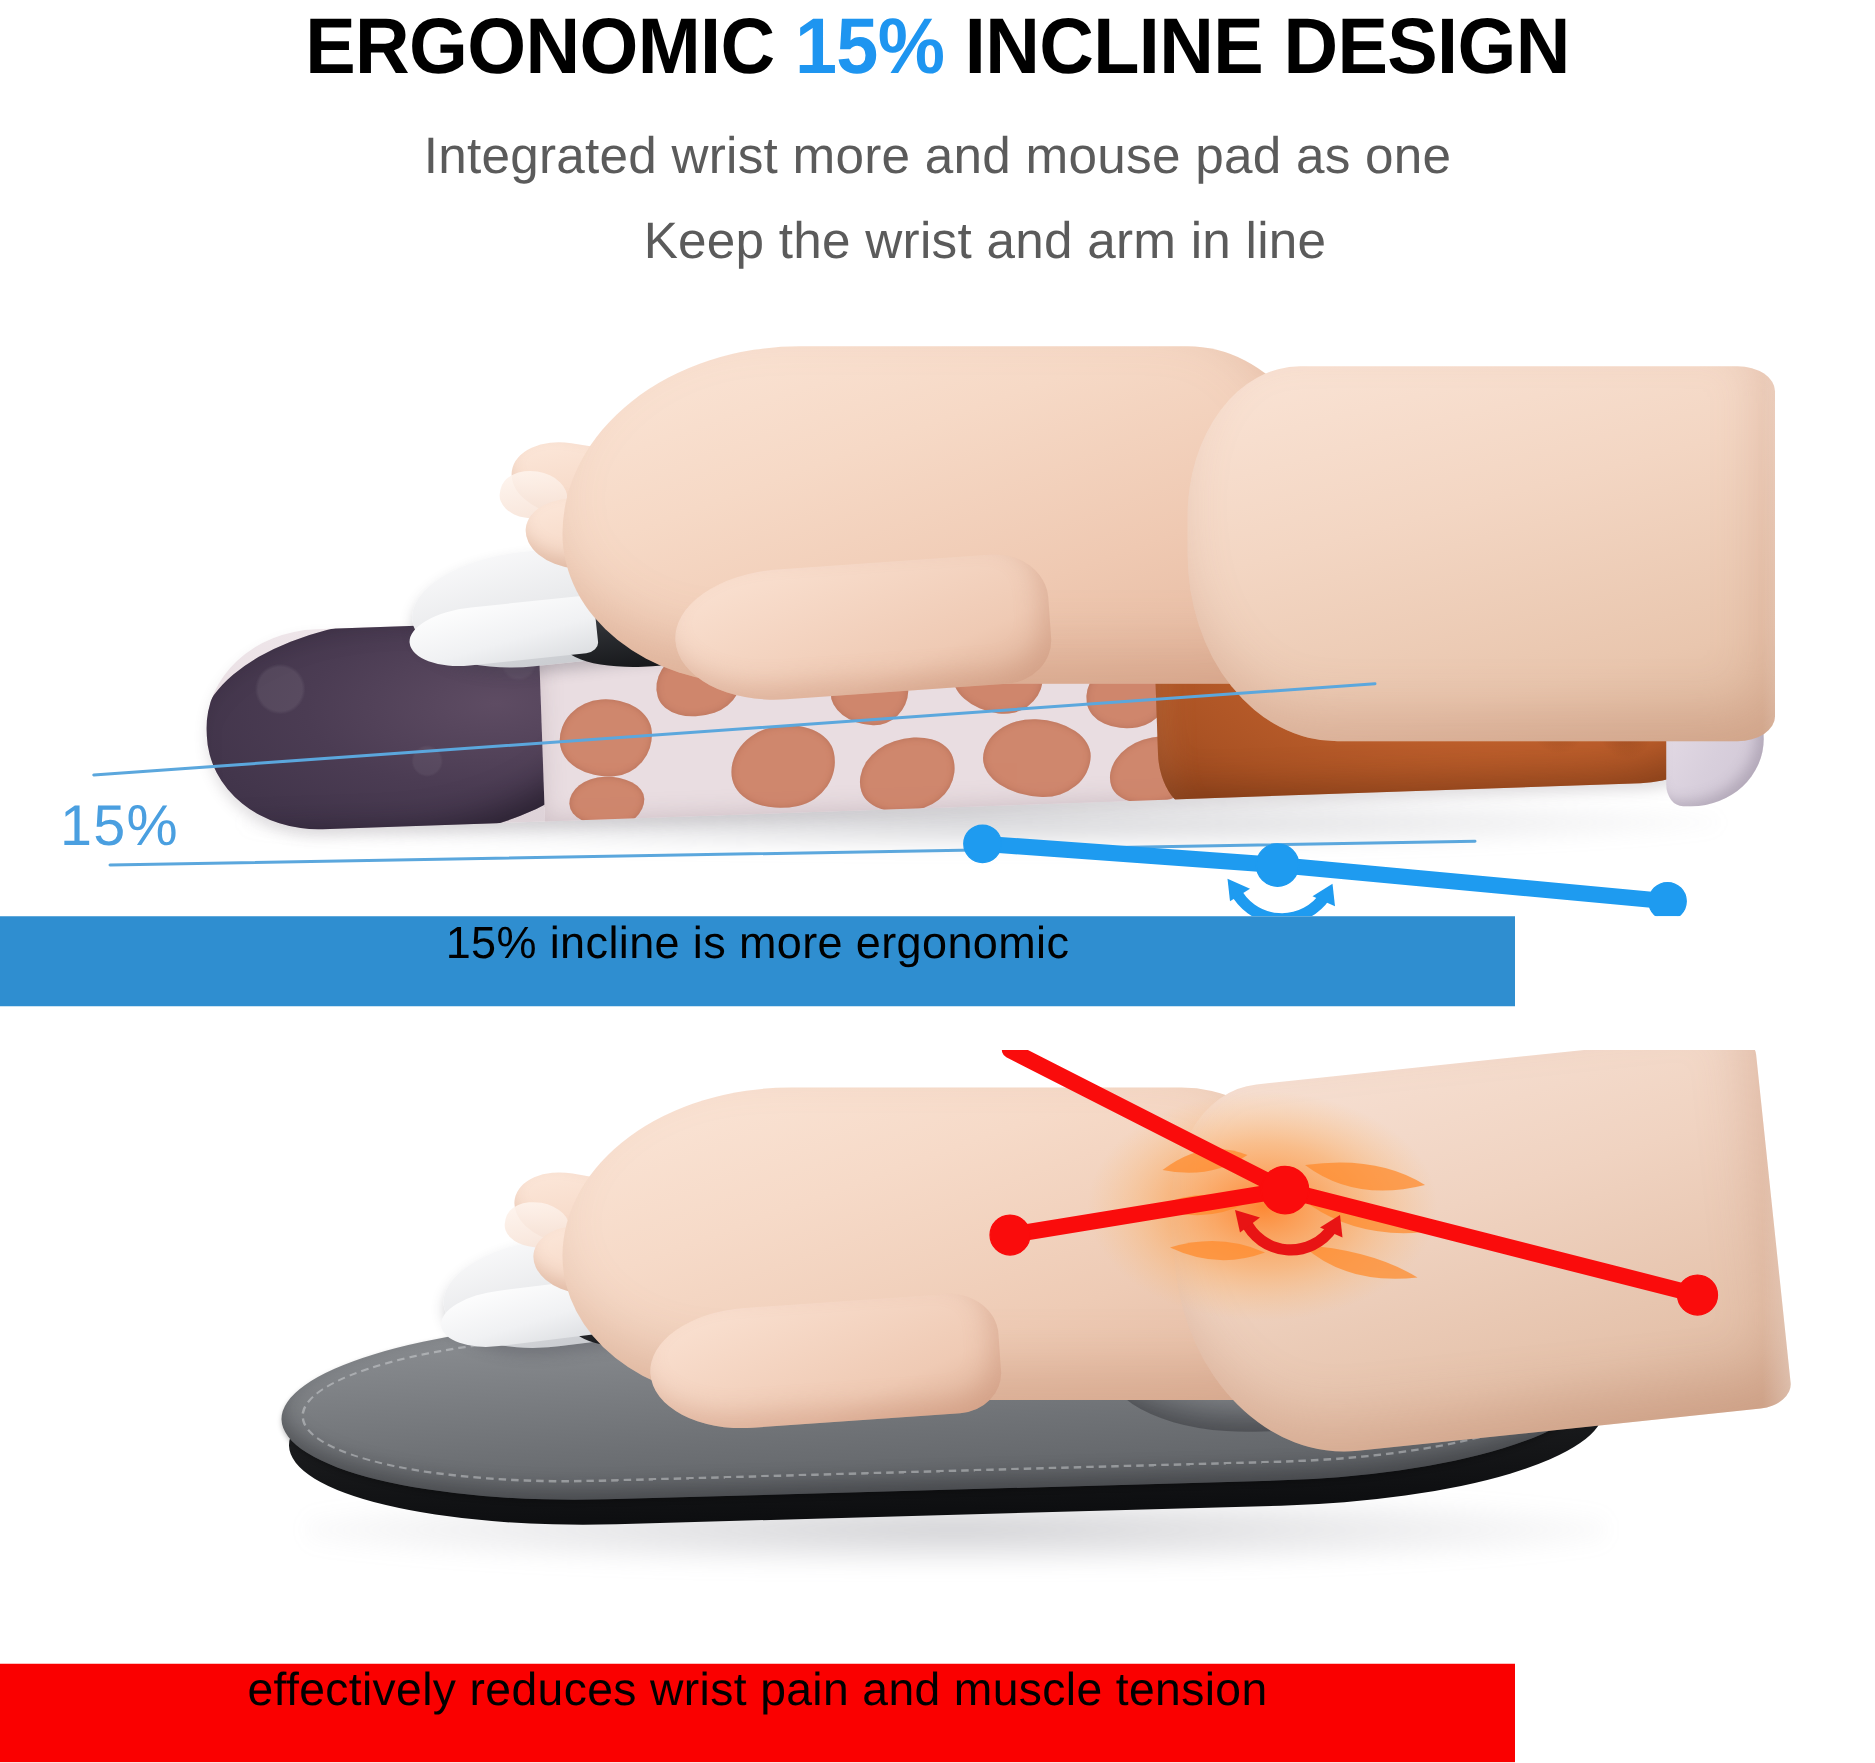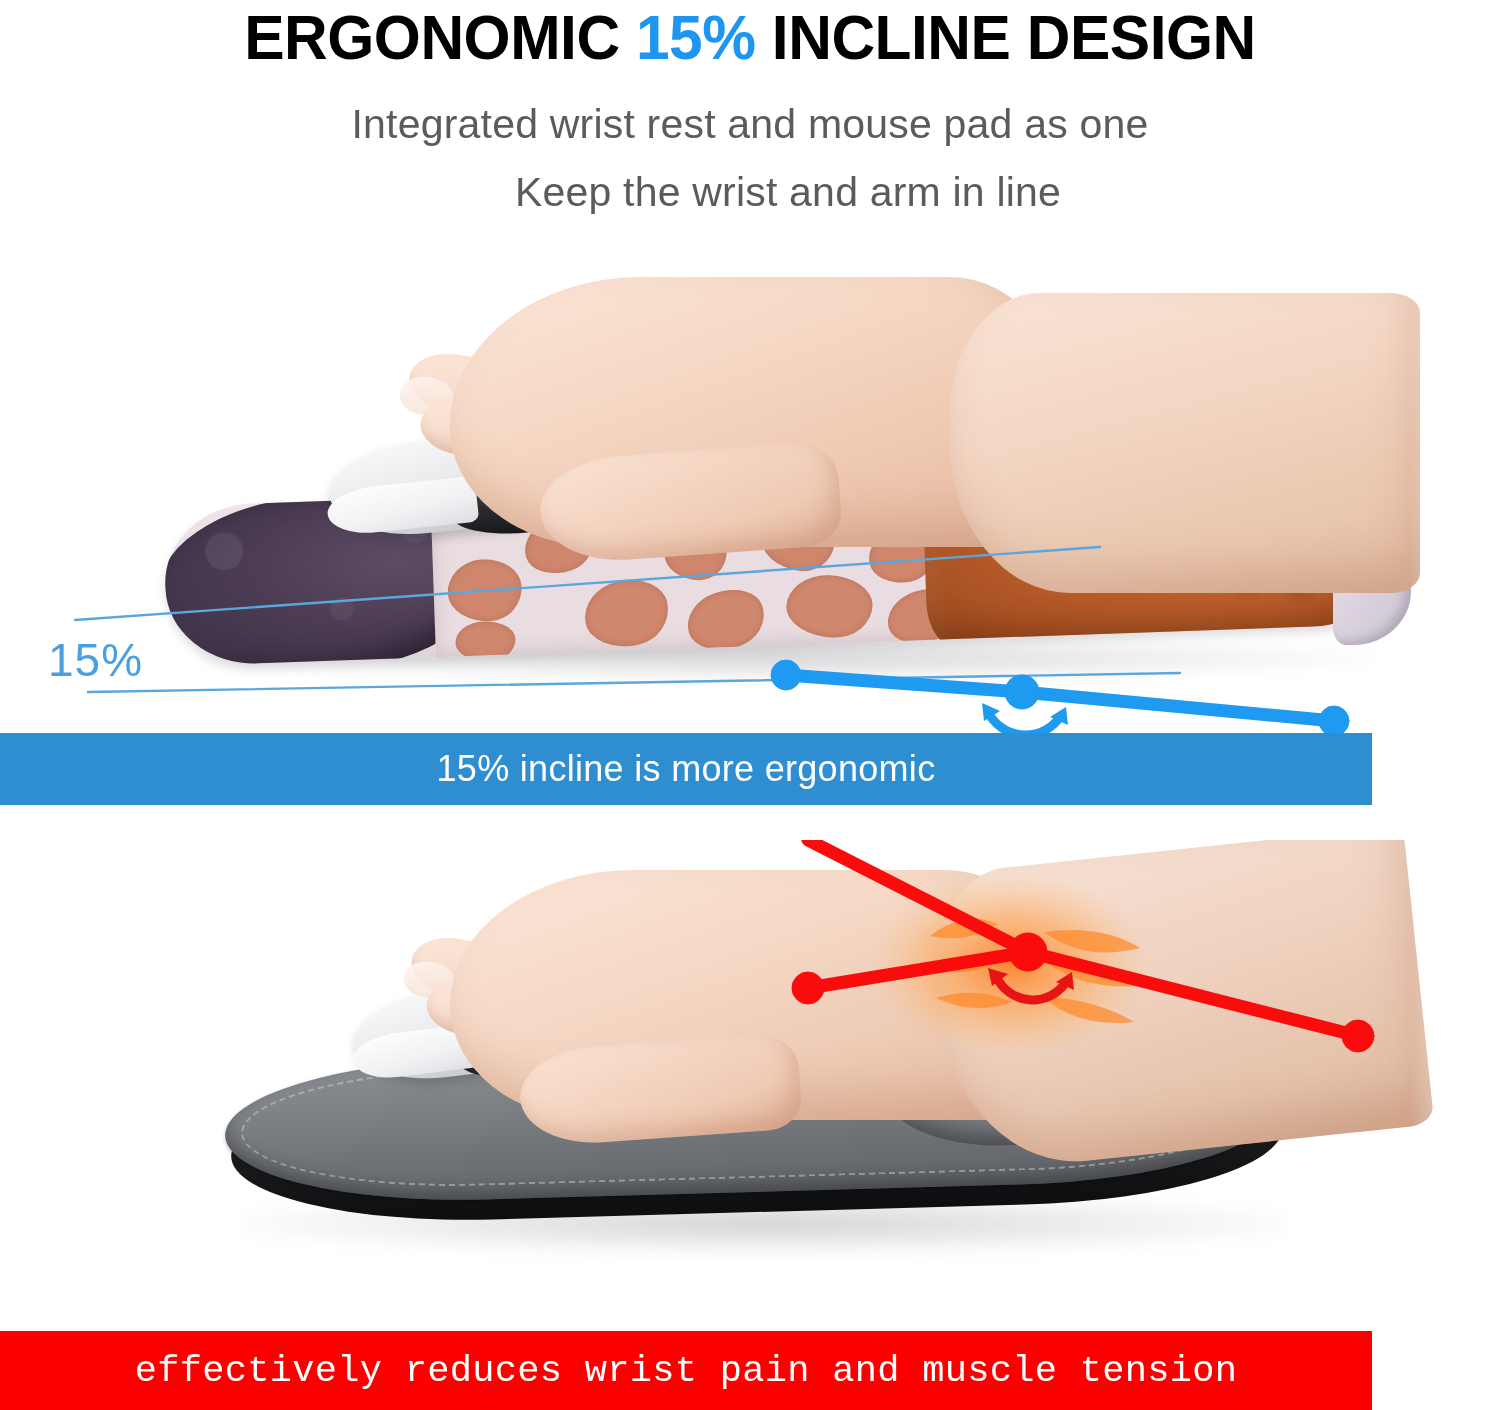--- a/index.html
+++ b/index.html
@@ -156,31 +156,31 @@
   .anno{position:absolute;left:0;top:0;width:1500px;height:100%;pointer-events:none;}
 
   
   .angle-label{
     position:absolute;left:48px;top:378px;
     font-size:46px;font-weight:400;color:#4a9fe0;letter-spacing:1px;
   }
 
   
   .banner{
-    position:absolute;left:0;width:1372px;
-    display:flex;align-items:center;justify-content:center;
-    color:#ffffff;white-space:nowrap;
+    position:absolute;left:0;width:1212px;
+    display:flex;align-items:flex-start;justify-content:center;
+    color:#000000;white-space:nowrap;
   }
   .banner-blue{
     top:733px;height:72px;background:#2f8ed0;
     font-size:36px;font-weight:400;letter-spacing:.3px;
   }
   .banner-red{
     top:1331px;height:79px;background:#fa0000;
-    font-size:37px;font-weight:400;letter-spacing:.3px;font-family:Liberation Mono, monospace;
+    font-size:37px;font-weight:400;letter-spacing:.3px;
   }
 
   
   .pad-bot{position:absolute;left:225px;top:210px;width:1070px;height:205px;}
   .pad-bot-shadow{
     position:absolute;left:20px;top:148px;width:1040px;height:56px;
     background:radial-gradient(ellipse at 50% 46%,rgba(110,110,120,.30) 0%,rgba(150,150,160,.10) 58%,rgba(255,255,255,0) 78%);
     filter:blur(7px);
   }
   .pad-bot-black{
@@ -237,21 +237,21 @@
     background:linear-gradient(90deg,rgba(255,255,255,0),#fff 88%);
   }
 </style>
 </head>
 <body>
 
 <div class="page">
 
   <div class="header">
     <div class="title"><span>ERGONOMIC </span><span class="hl">15%</span><span> INCLINE DESIGN</span></div>
-    <div class="subtitle sub1">Integrated wrist rest and mouse pad as one</div>
+    <div class="subtitle sub1">Integrated wrist more and mouse pad as one</div>
     <div class="subtitle sub2">Keep the wrist and arm in line</div>
   </div>
 
   <div class="stage stage-top">
 
     <div class="pad-top">
       <div class="pad-shadow"></div>
       <div class="pad-base">
         <div class="pad-purple"></div>
         <div class="pad-dots" id="padDots">

